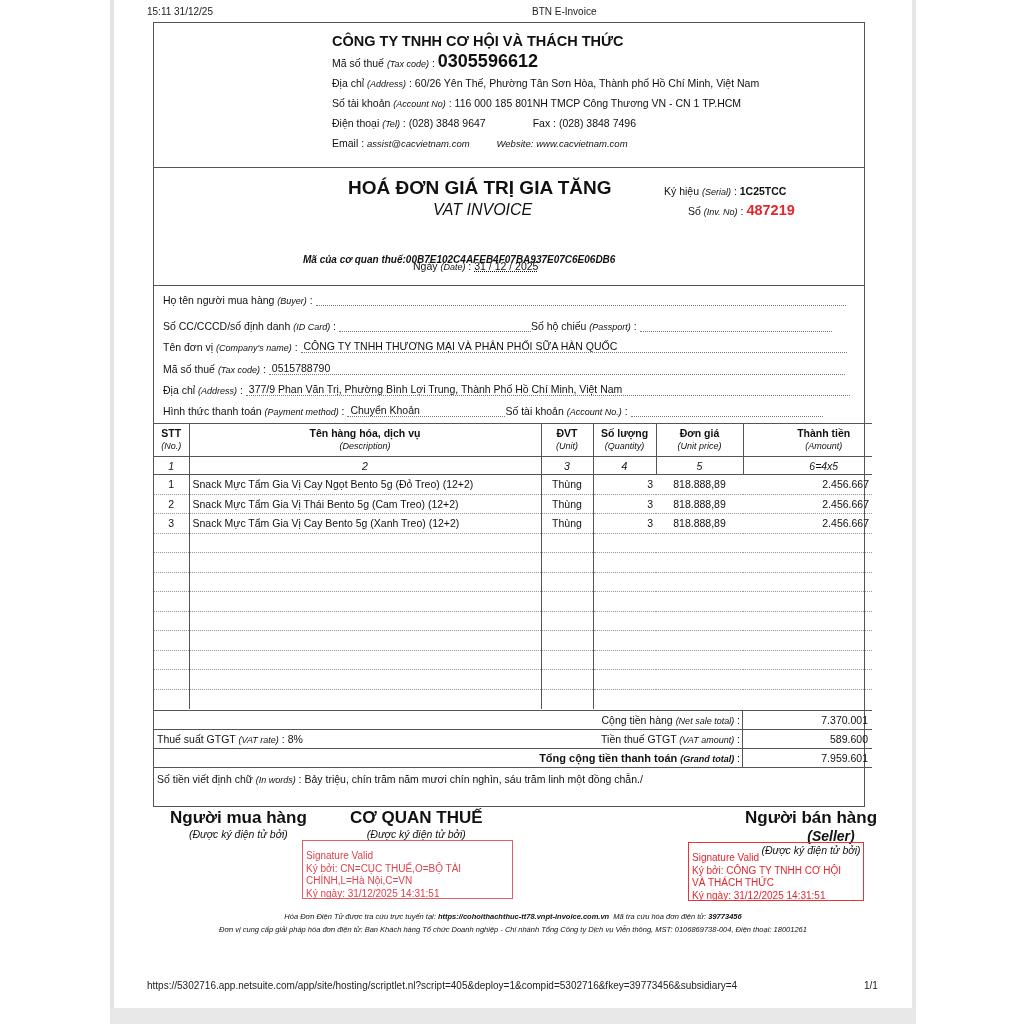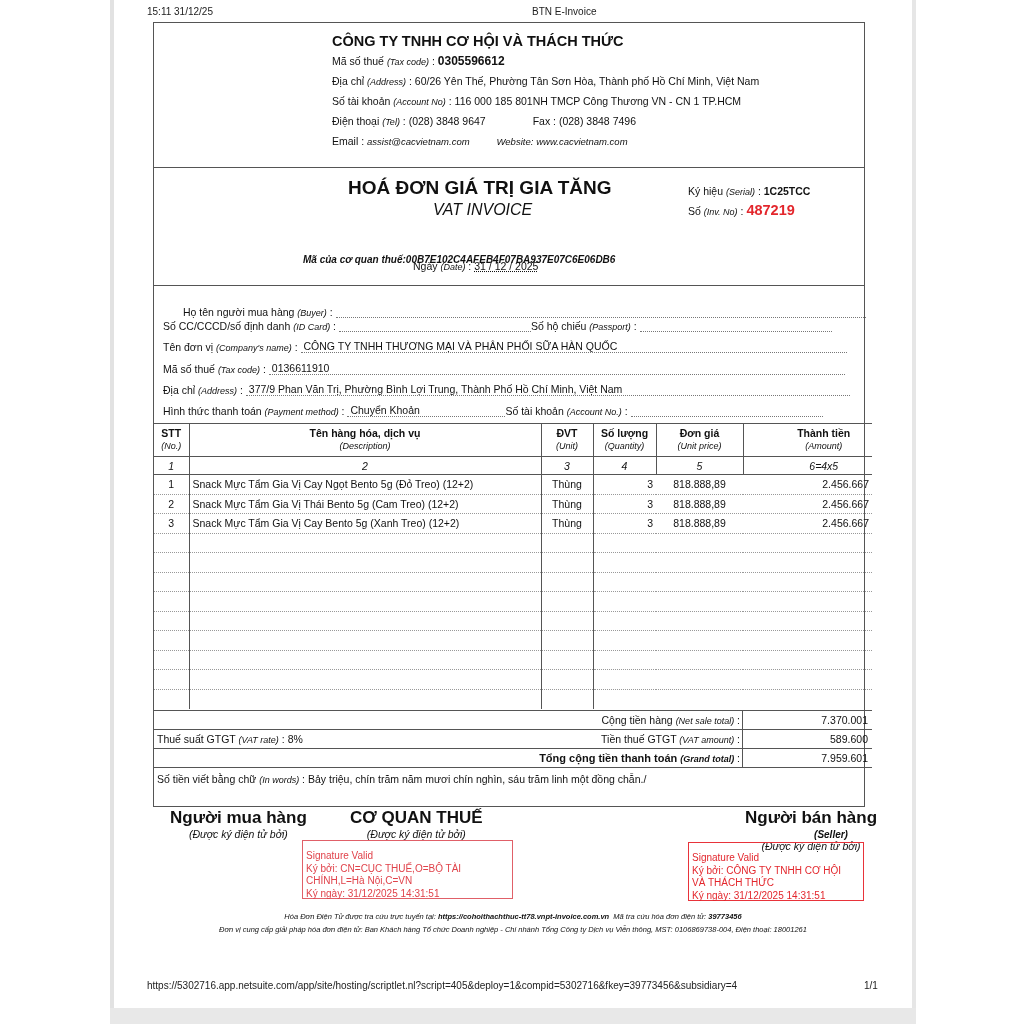--- a/index.html
+++ b/index.html
@@ -19,34 +19,34 @@
   .print-footer { position: absolute; top: 980px; left: 0; width: 798px; font-size: 10px; color: #222; }
   .print-footer .url { position: absolute; left: 33px; }
   .print-footer .pages { position: absolute; left: 750px; }
 
   .invoice { position: absolute; left: 39px; top: 22px; width: 712px; border: 1px solid #555; height: 785px; }
 
   
   .seller { position: relative; height: 145px; border-bottom: 1px solid #555; }
   .seller .inner { position: absolute; left: 178px; top: 8px; font-size: 10.5px; line-height: 19px; }
   .seller .company { font-weight: bold; font-size: 14.5px; line-height: 20px; margin-bottom: 1px; }
-  .seller .taxline .val { font-weight: bold; font-size: 12px; }
+  .seller .taxline .val { font-weight: bold; font-size: 18px; }
   .it { font-style: italic; font-size: 9px; }
   .seller .row-tel span.gap { display: inline-block; width: 44px; }
   .seller .row-email span.gap { display: inline-block; width: 24px; }
   .seller .row-email .it2 { font-style: italic; font-size: 9.5px; }
 
   
   .title-block { position: relative; height: 118px; border-bottom: 1px solid #555; }
   .title-block .t1 { position: absolute; left: 194px; top: 9px; font-size: 19px; font-weight: bold; }
   .title-block .t2 { position: absolute; left: 279px; top: 33px; font-size: 16px; font-style: italic; }
   .title-block .date { position: absolute; left: 259px; top: 62px; font-size: 10.5px; margin-top: 30px; }
   .title-block .date .d { text-decoration: underline dotted; }
   .title-block .taxauth { position: absolute; left: 149px; top: 86px; font-size: 10px; font-style: italic; font-weight: bold; }
-  .title-block .serial { position: absolute; left: 534px; top: 17px; font-size: 10.5px; }
+  .title-block .serial { position: absolute; left: 510px; top: 17px; font-size: 10.5px; }
   .title-block .serial b { font-size: 10.5px; }
   .title-block .invno { position: absolute; left: 534px; top: 34px; font-size: 10.5px; }
   .title-block .invno .num { color: #e3262c; font-weight: bold; font-size: 14.5px; }
 
   
   .buyer { position: relative; height: 136px; font-size: 10.5px; }
   .buyer .line { position: absolute; left: 9px; height: 16px; display: flex; align-items: flex-end; white-space: nowrap; }
   .buyer .fill { border-bottom: 1px dotted #777; height: 14px; padding-left: 3px; line-height: 14px; }
 
   
@@ -154,37 +154,37 @@
         <b>1C25TCC</b>
       </div>
       <div class="invno">
         <span>Số</span>
         <span class="it">(Inv. No)</span> :
         <span class="num">487219</span>
       </div>
     </div>
 
     <div class="buyer">
-      <div class="line" style="top:16px;margin-left:20px;">
+      <div class="line" style="top:4px;">
         <span>Họ tên người mua hàng</span>&nbsp;<span class="it">(Buyer)</span>&nbsp;:&nbsp;
         <span class="fill" style="width:530px;"></span>
       </div>
       <div class="line" style="top:30px;">
         <span>Số CC/CCCD/số định danh</span>&nbsp;<span class="it">(ID Card)</span>&nbsp;:&nbsp;
         <span class="fill" style="width:192px;"></span>
         <span>Số hộ chiếu</span>&nbsp;<span class="it">(Passport)</span>&nbsp;:&nbsp;
         <span class="fill" style="width:192px;"></span>
       </div>
       <div class="line" style="top:51px;">
         <span>Tên đơn vị</span>&nbsp;<span class="it">(Company's name)</span>&nbsp;:&nbsp;
         <span class="fill" style="width:546px;">CÔNG TY TNHH THƯƠNG MẠI VÀ PHÂN PHỐI SỮA HÀN QUỐC</span>
       </div>
       <div class="line" style="top:73px;">
         <span>Mã số thuế</span>&nbsp;<span class="it">(Tax code)</span>&nbsp;:&nbsp;
-        <span class="fill" style="width:576px;">0136611910</span>
+        <span class="fill" style="width:576px;">0515788790</span>
       </div>
       <div class="line" style="top:94px;">
         <span>Địa chỉ</span>&nbsp;<span class="it">(Address)</span>&nbsp;:&nbsp;
         <span class="fill" style="width:604px;">377/9 Phan Văn Trị, Phường Bình Lợi Trung, Thành Phố Hồ Chí Minh, Việt Nam</span>
       </div>
       <div class="line" style="top:115px;">
         <span>Hình thức thanh toán</span>&nbsp;<span class="it">(Payment method)</span>&nbsp;:&nbsp;
         <span class="fill" style="width:158px;">Chuyển Khoản</span>
         <span>Số tài khoản</span>&nbsp;<span class="it">(Account No.)</span>&nbsp;:&nbsp;
         <span class="fill" style="width:192px;"></span>
@@ -331,42 +331,42 @@
         <span class="lbl"><span>Tiền thuế GTGT</span> <span class="it">(VAT amount)</span> :</span>
         <span class="vsep"></span>
         <span class="amt">589.600</span>
       </div>
       <div class="trow grand">
         <span class="lbl"><b>Tổng cộng tiền thanh toán</b> <span class="it" style="font-weight:bold;font-style:italic;">(Grand total)</span> :</span>
         <span class="vsep"></span>
         <span class="amt">7.959.601</span>
       </div>
       <div class="words">
-        <span class="txt"><span>Số tiền viết bằng chữ</span> <span class="it">(In words)</span> : <span>Bảy triệu, chín trăm năm mươi chín nghìn, sáu trăm linh một đồng chẵn./</span></span>
+        <span class="txt"><span>Số tiền viết định chữ</span> <span class="it">(In words)</span> : <span>Bảy triệu, chín trăm năm mươi chín nghìn, sáu trăm linh một đồng chẵn./</span></span>
       </div>
     </div>
   </div>
 
   <div class="sigs">
     <div class="sig-head" style="left:56px; top:0;">
       <b>Người mua hàng</b><br>
       <span class="sub">(Được ký điện tử bởi)</span>
     </div>
     <div class="sig-head" style="left:236px; top:0;">
       <b>CƠ QUAN THUẾ</b><br>
       <span class="sub">(Được ký điện tử bởi)</span>
     </div>
     <div class="sigbox" style="left:188px; top:32px; width:211px; height:59px;">
       <div>Signature Valid</div>
       <div>Ký bởi: CN=CỤC THUẾ,O=BỘ TÀI</div>
       <div>CHÍNH,L=Hà Nội,C=VN</div>
       <div>Ký ngày: 31/12/2025 14:31:51</div>
     </div>
     <div class="sig-head" style="left:596px; top:0;">
-      <b>Người bán hàng</b> <b class="it" style="font-size:10px;margin-left:40px;">(Seller)</b><br>
+      <b>Người bán hàng</b> <b class="it" style="font-size:14px;margin-left:40px;">(Seller)</b><br>
       <span class="sub">(Được ký điện tử bởi)</span>
     </div>
     <div class="sigbox seller" style="left:574px; top:34px; width:176px; height:59px;">
       <div>Signature Valid</div>
       <div>Ký bởi: CÔNG TY TNHH CƠ HỘI</div>
       <div>VÀ THÁCH THỨC</div>
       <div>Ký ngày: 31/12/2025 14:31:51</div>
     </div>
   </div>
 

